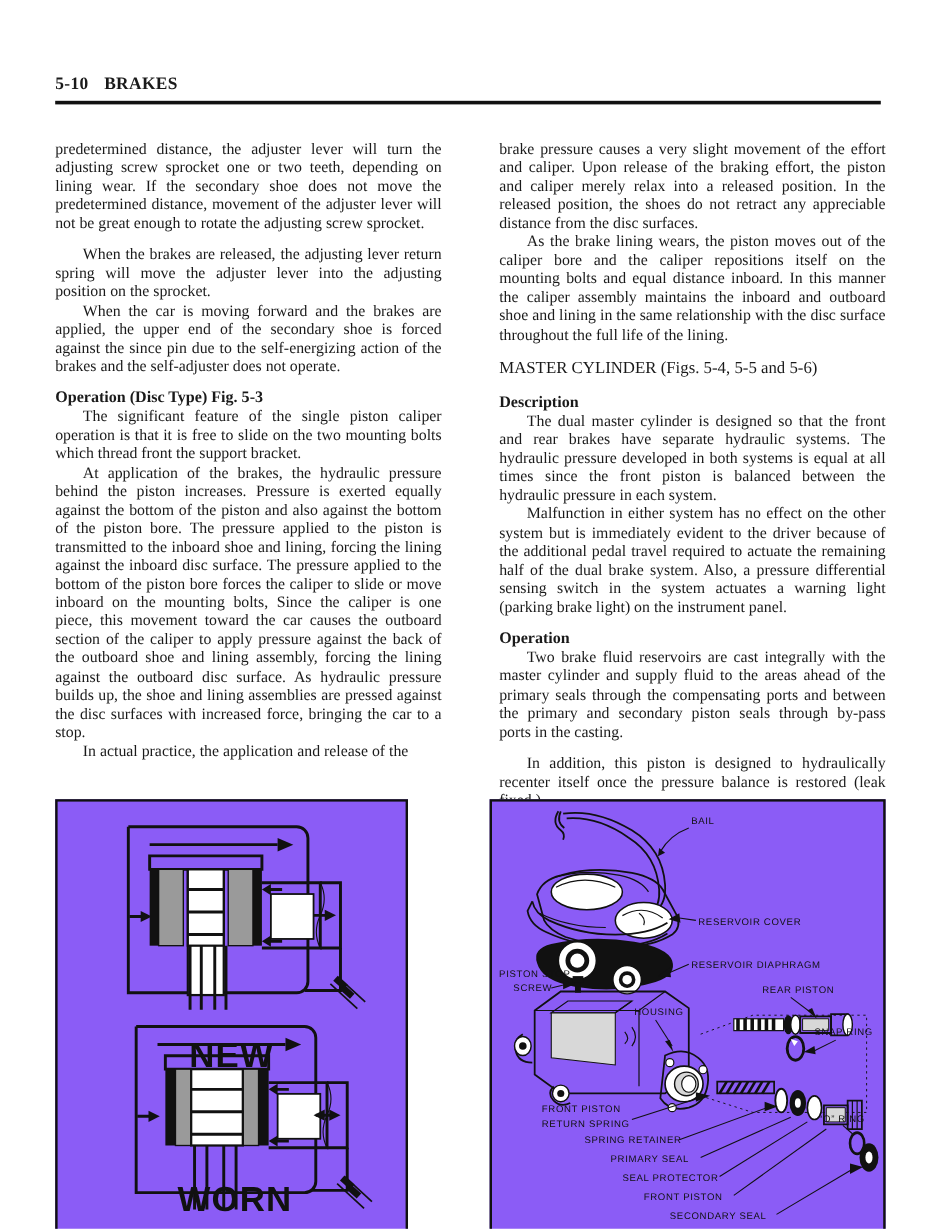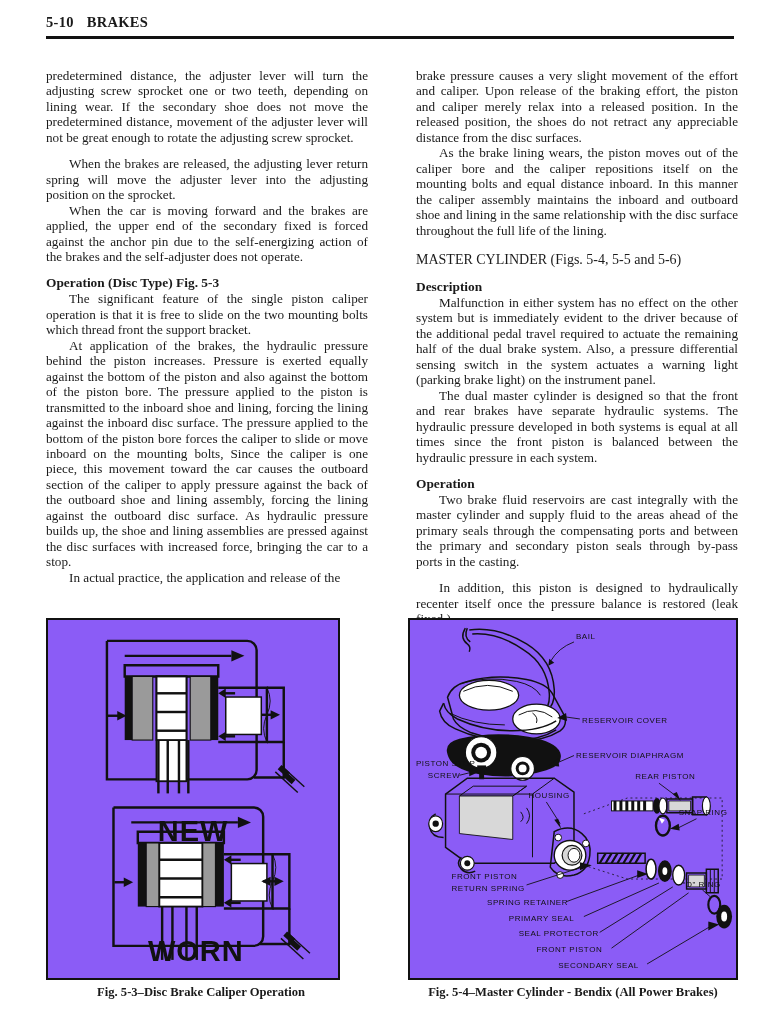--- a/index.html
+++ b/index.html
@@ -12,20 +12,21 @@
     height: 1024px;
     position: relative;
     font-family: "Liberation Serif", "DejaVu Serif", serif;
     color: #1a1a1a;
     overflow: hidden;
   }
   .page {
     position: absolute;
     inset: 0;
     padding: 0;
+    margin-top: 48px;
   }
 
   
   .runhead {
     position: absolute;
     top: 14px;
     left: 46px;
     font-size: 14.5px;
     font-weight: bold;
     letter-spacing: 0.3px;
@@ -133,34 +134,34 @@
   <div class="runhead">
     <span class="folio">5-10</span><span>BRAKES</span>
   </div>
   <div class="headrule"></div>
 
   <div class="columns">
 
     <div class="col">
       <p class="noindent">predetermined distance, the adjuster lever will turn the adjusting screw sprocket one or two teeth, depending on lining wear. If the secondary shoe does not move the predetermined distance, movement of the adjuster lever will not be great enough to rotate the adjusting screw sprocket.</p>
       <p class="gap">When the brakes are released, the adjusting lever return spring will move the adjuster lever into the adjusting position on the sprocket.</p>
-      <p>When the car is moving forward and the brakes are applied, the upper end of the secondary fixed is forced against the anchor pin due to the self-energizing action of the brakes and the self-adjuster does not operate.</p>
+      <p>When the car is moving forward and the brakes are applied, the upper end of the secondary shoe is forced against the since pin due to the self-energizing action of the brakes and the self-adjuster does not operate.</p>
       <h3>Operation (Disc Type) Fig. 5-3</h3>
       <p>The significant feature of the single piston caliper operation is that it is free to slide on the two mounting bolts which thread front the support bracket.</p>
       <p>At application of the brakes, the hydraulic pressure behind the piston increases. Pressure is exerted equally against the bottom of the piston and also against the bottom of the piston bore. The pressure applied to the piston is transmitted to the inboard shoe and lining, forcing the lining against the inboard disc surface. The pressure applied to the bottom of the piston bore forces the caliper to slide or move inboard on the mounting bolts, Since the caliper is one piece, this movement toward the car causes the outboard section of the caliper to apply pressure against the back of the outboard shoe and lining assembly, forcing the lining against the outboard disc surface. As hydraulic pressure builds up, the shoe and lining assemblies are pressed against the disc surfaces with increased force, bringing the car to a stop.</p>
       <p>In actual practice, the application and release of the</p>
     </div>
 
     <div class="col">
       <p class="noindent">brake pressure causes a very slight movement of the effort and caliper. Upon release of the braking effort, the piston and caliper merely relax into a released position. In the released position, the shoes do not retract any appreciable distance from the disc surfaces.</p>
       <p>As the brake lining wears, the piston moves out of the caliper bore and the caliper repositions itself on the mounting bolts and equal distance inboard. In this manner the caliper assembly maintains the inboard and outboard shoe and lining in the same relationship with the disc surface throughout the full life of the lining.</p>
       <h2>MASTER CYLINDER (Figs. 5-4, 5-5 and 5-6)</h2>
       <h3>Description</h3>
+      <p>The dual master cylinder is designed so that the front and rear brakes have separate hydraulic systems. The hydraulic pressure developed in both systems is equal at all times since the front piston is balanced between the hydraulic pressure in each system.</p>
       <p>Malfunction in either system has no effect on the other system but is immediately evident to the driver because of the additional pedal travel required to actuate the remaining half of the dual brake system. Also, a pressure differential sensing switch in the system actuates a warning light (parking brake light) on the instrument panel.</p>
-      <p>The dual master cylinder is designed so that the front and rear brakes have separate hydraulic systems. The hydraulic pressure developed in both systems is equal at all times since the front piston is balanced between the hydraulic pressure in each system.</p>
       <h3>Operation</h3>
       <p>Two brake fluid reservoirs are cast integrally with the master cylinder and supply fluid to the areas ahead of the primary seals through the compensating ports and between the primary and secondary piston seals through by-pass ports in the casting.</p>
       <p class="gap">In addition, this piston is designed to hydraulically recenter itself once the pressure balance is restored (leak fixed.)</p>
       <p class="gap">The switch has one more important feature. In the</p>
     </div>
   </div>
 
   <div class="figure" id="fig-left">
     <svg class="fig-svg" viewBox="0 0 310 362" preserveAspectRatio="xMidYMid meet">
 

